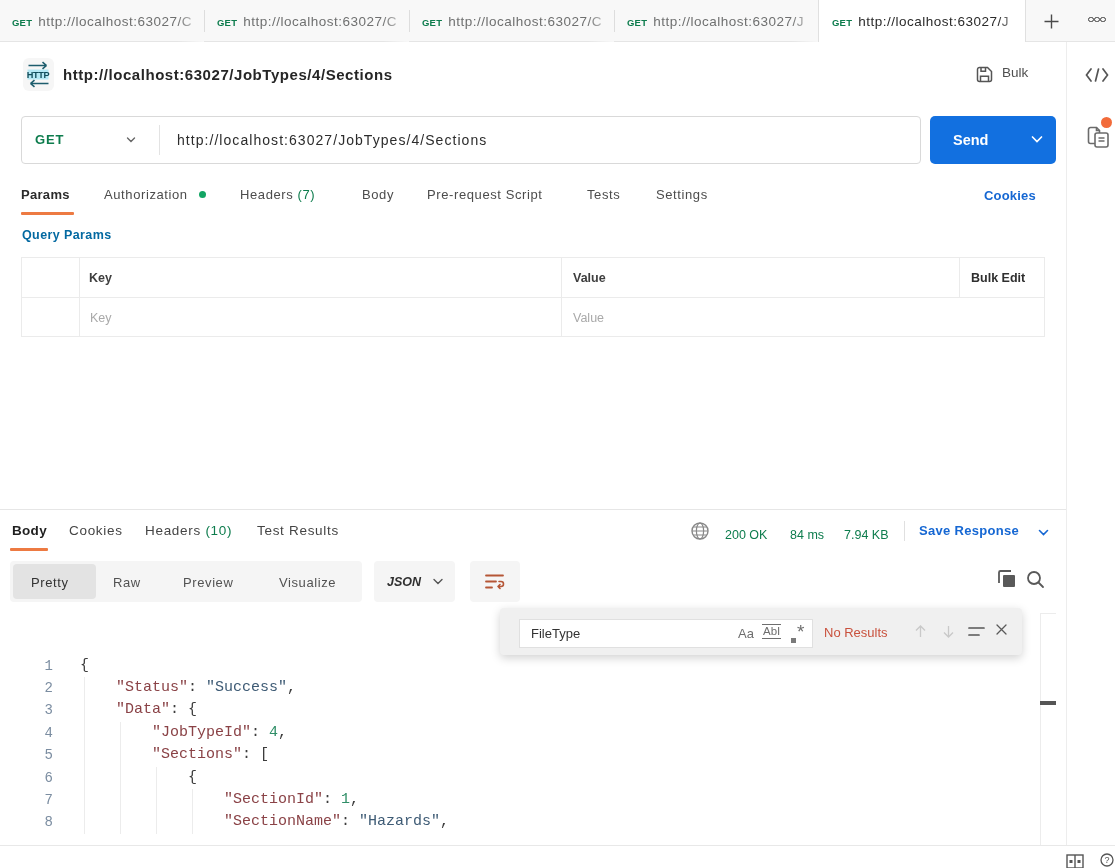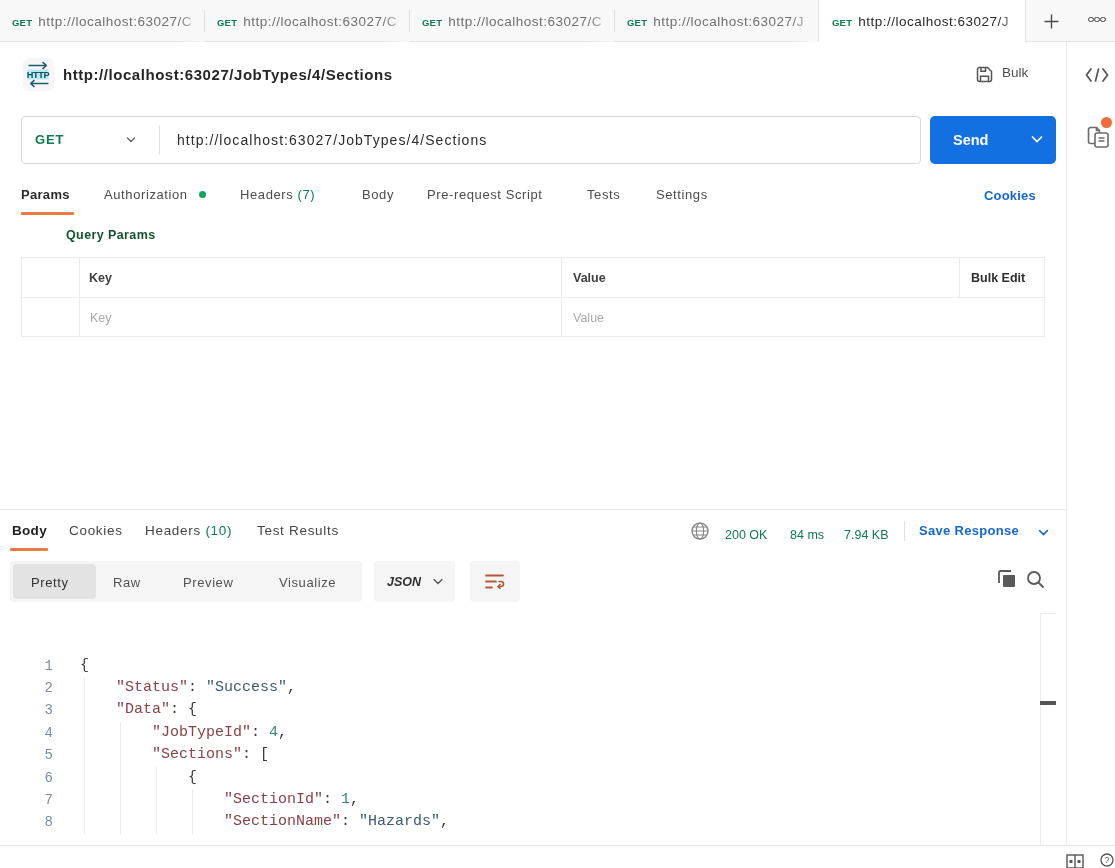--- a/index.html
+++ b/index.html
@@ -41,21 +41,21 @@
 
 #reqtabs { position:absolute; left:0; top:180px; width:1066px; height:31px; font-size:13px; letter-spacing:.6px; color:#4c4c4c; }
 #reqtabs span.t { position:absolute; top:7px; }
 #reqtabs .active { color:#2b2b2b; font-weight:bold; letter-spacing:.3px; }
 #params-underline { position:absolute; left:21px; top:212px; width:53px; height:2.5px; background:#ed7a42; border-radius:1px; }
 #grdot { position:absolute; left:199px; top:11px; width:7px; height:7px; border-radius:50%; background:#12a564; }
 .grn { color:#0d7c4d; }
 #cookieslink { position:absolute; left:984px; top:8px; color:#1567d3; font-weight:bold; letter-spacing:.2px; }
 
 
-#qplabel { position:absolute; left:22px; top:228px; font-size:12.5px; letter-spacing:.4px; font-weight:bold; color:#14532d;margin-left:44px; }
+#qplabel { position:absolute; left:22px; top:228px; font-size:12.5px; letter-spacing:.4px; font-weight:bold; color:#0369a1; }
 #ptable { position:absolute; left:21px; top:257px; width:1024px; height:80px; border:1px solid #ebebeb; }
 #ptable .hrow { position:absolute; left:0; top:0; width:100%; height:40px; border-bottom:1px solid #ebebeb; }
 #ptable .v1 { position:absolute; left:57px; top:0; width:1px; height:79px; background:#ebebeb; }
 #ptable .v2 { position:absolute; left:539px; top:0; width:1px; height:79px; background:#ebebeb; }
 #ptable .v3 { position:absolute; left:937px; top:0; width:1px; height:40px; background:#ebebeb; }
 #ptable .hk { position:absolute; left:67px; top:13px; font-size:12.5px; font-weight:bold; color:#3f3f3f; }
 #ptable .hv { position:absolute; left:551px; top:13px; font-size:12.5px; font-weight:bold; color:#3f3f3f; }
 #ptable .hb { position:absolute; left:949px; top:13px; font-size:12.5px; font-weight:bold; color:#2f2f2f; }
 #ptable .pk { position:absolute; left:68px; top:53px; font-size:12.5px; color:#a9a9a9; }
 #ptable .pv { position:absolute; left:551px; top:53px; font-size:12.5px; color:#a9a9a9; }
@@ -286,20 +286,42 @@
       <div class="guide" style="left: 84px; top: 66.9px; height: 156.8px;"></div>
       <div class="guide" style="left: 120px; top: 111.7px; height: 112px;"></div>
       <div class="guide" style="left: 156px; top: 156.5px; height: 67.2px;"></div>
       <div class="guide" style="left: 192px; top: 178.9px; height: 44.8px;"></div>
     </div>
   <div id="scrl"></div>
     <div id="scrt"></div>
     <div id="sthumb"></div>
   <div id="codebot"></div>
 
+  <div id="searchbox">
+    <div id="searchinput">
+      <span class="txt">FileType</span>
+      <span style="position:absolute;left:218px;top:6px;font-size:13px;color:#6e6e6e;">Aa</span>
+      <span style="position:absolute;left:242px;top:4px;font-size:11.5px;color:#6e6e6e;border-top:1.5px solid #6e6e6e;border-bottom:1.5px solid #6e6e6e;padding:0 1px;line-height:13px;">AbI</span>
+      <div style="position:absolute;left:271px;top:18px;width:5px;height:5px;background:#7a7a7a;"></div>
+      <span style="position:absolute;left:277px;top:1px;font-size:19px;color:#6e6e6e;">*</span>
+    </div>
+    <span id="noresults">No Results</span>
+    <svg style="position:absolute;left:413px;top:16px;" width="15" height="15" viewBox="0 0 15 15">
+        <path d="M7.5 13 V2 M3 6.5 L7.5 2 L12 6.5" stroke="#c9c9c9" stroke-width="1.3" fill="none"></path>
+      </svg>
+    <svg style="position:absolute;left:441px;top:16px;" width="15" height="15" viewBox="0 0 15 15">
+        <path d="M7.5 2 V13 M3 8.5 L7.5 13 L12 8.5" stroke="#c9c9c9" stroke-width="1.3" fill="none"></path>
+      </svg>
+    <svg style="position:absolute;left:468px;top:18px;" width="17" height="12" viewBox="0 0 17 12">
+        <path d="M1 2 h15 M1 9 h10" stroke="#555" stroke-width="1.7" fill="none" stroke-linecap="round"></path>
+      </svg>
+    <svg id="sb-x" width="13" height="13" viewBox="0 0 13 13">
+        <path d="M2 2 L11 11 M11 2 L2 11" stroke="#5a5a5a" stroke-width="1.3" fill="none" stroke-linecap="round"></path>
+      </svg>
+  </div>
 
   <div id="statusbar">
     <svg style="position:absolute;left:1066px;top:8px;" width="18" height="14" viewBox="0 0 18 14">
       <rect x="1" y="1" width="16" height="13" fill="none" stroke="#555" stroke-width="1.4"></rect>
       <path d="M9 1 v13" stroke="#555" stroke-width="1.4"></path>
       <rect x="3.5" y="6" width="3" height="3" fill="#555"></rect>
       <rect x="11.5" y="6" width="3" height="3" fill="#555"></rect>
     </svg>
     <svg style="position:absolute;left:1100px;top:7px;" width="14" height="14" viewBox="0 0 14 14">
       <circle cx="7" cy="7" r="6" fill="none" stroke="#555" stroke-width="1.3"></circle>

